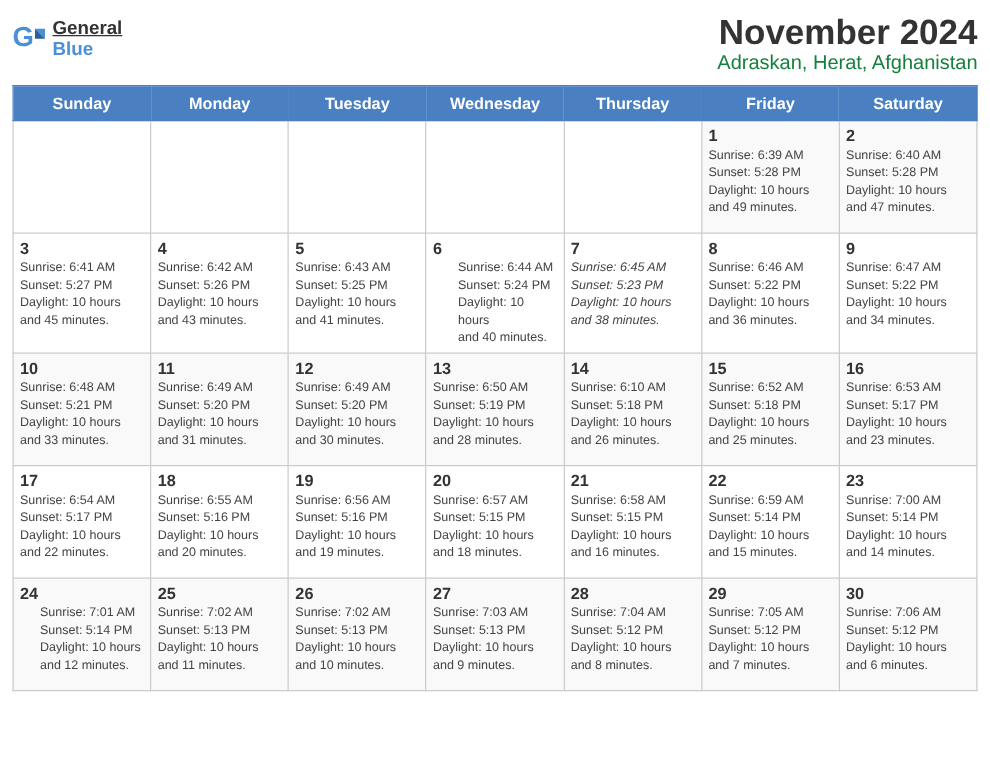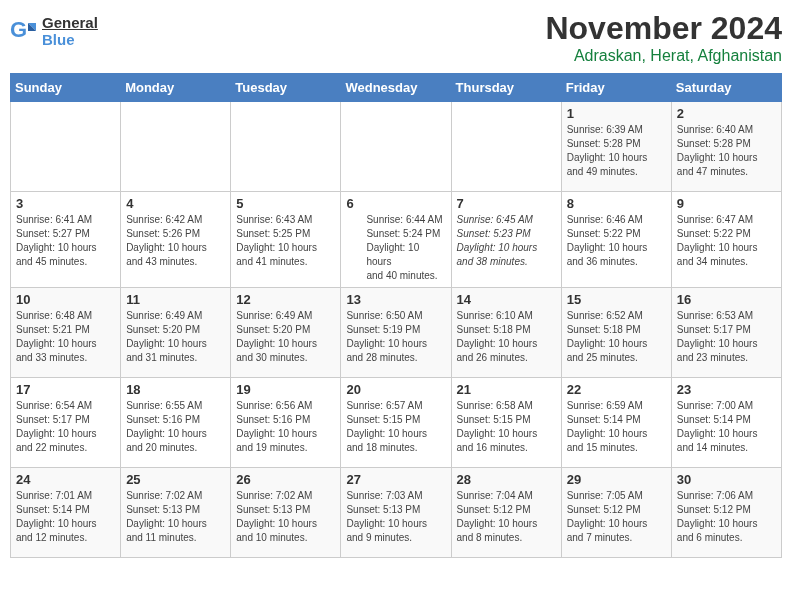--- a/index.html
+++ b/index.html
@@ -23,40 +23,40 @@
     }
     .logo-icon {
       width: 28px;
       height: 28px;
       margin-right: 4px;
     }
     .title-block {
       text-align: right;
     }
     .month-title {
-      font-size: 32px;
+      font-size: 28px;
       font-weight: bold;
       color: #333;
     }
     .location-title {
       font-size: 16px;
       color: #15803d;
     }
     table {
       width: 100%;
       border-collapse: collapse;
       table-layout: fixed;
     }
     thead tr th {
       background-color: #4a7fc1;
       color: #fff;
       font-size: 13px;
       font-weight: bold;
       padding: 6px 4px;
-      text-align: left;
+      text-align: center;
       border: 1px solid #4a7fc1;
     }
     tbody tr td {
       border: 1px solid #ccc;
       vertical-align: top;
       padding: 4px 5px;
       font-size: 10.5px;
       color: #333;
       height: 90px;
       background: #fff;
@@ -284,21 +284,21 @@
           <span class="day-num">23</span>
           <div class="day-info" style="white-space: pre-line;">Sunrise: 7:00 AM
 Sunset: 5:14 PM
 Daylight: 10 hours
 and 14 minutes.</div>
         </td>
       </tr>
       <tr>
         <td>
           <span class="day-num">24</span>
-          <div class="day-info" style="white-space: pre-line;">Sunrise: 7:01 AM
+          <div class="day-info" style="white-space: pre-line; margin-left: 16px;">Sunrise: 7:01 AM
 Sunset: 5:14 PM
 Daylight: 10 hours
 and 12 minutes.</div>
         </td>
         <td>
           <span class="day-num">25</span>
           <div class="day-info" style="white-space: pre-line;">Sunrise: 7:02 AM
 Sunset: 5:13 PM
 Daylight: 10 hours
 and 11 minutes.</div>

